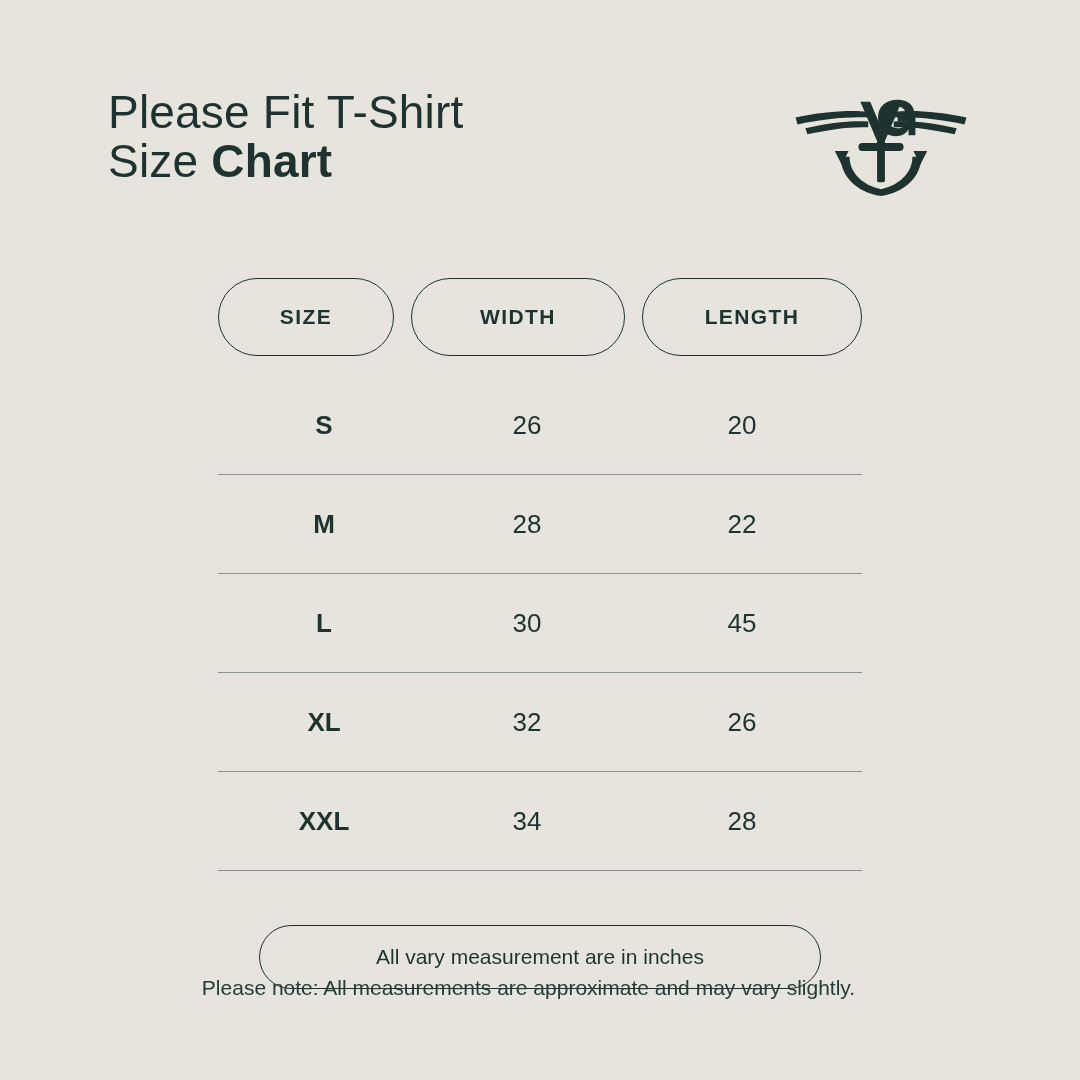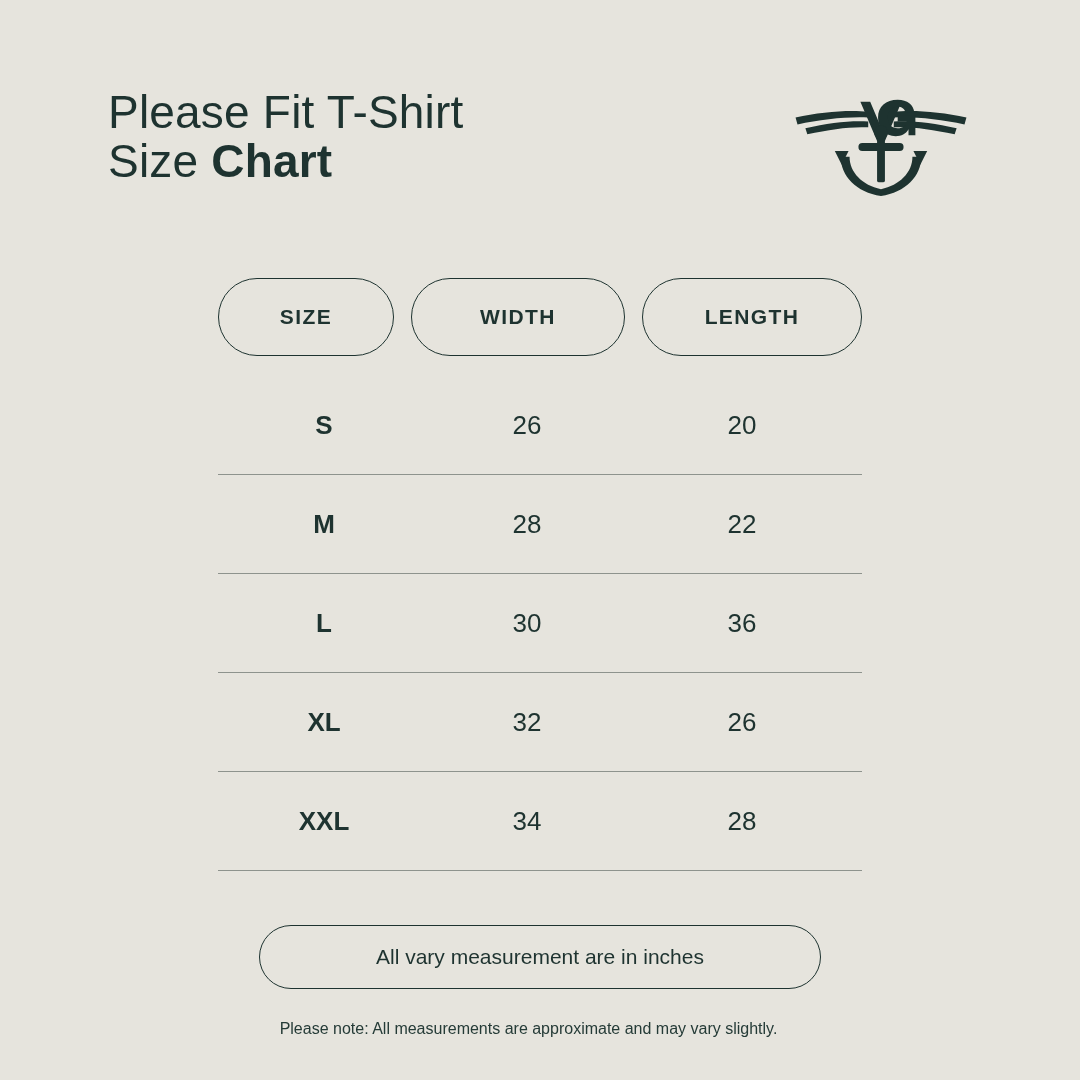--- a/index.html
+++ b/index.html
@@ -120,25 +120,25 @@
     border-radius: 34px;
     display: flex;
     align-items: center;
     justify-content: center;
     font-size: 21px;
     color: #1e3330;
     box-sizing: border-box;
   }
   .disclaimer {
     position: absolute;
-    top: 1020px;
+    top: 976px;
     left: 0;
     width: 1057px;
     text-align: center;
-    font-size: 16px;
+    font-size: 21px;
     color: #253b37;
   }
 </style>
 </head>
 <body>
 
 <div class="page">
 
   <div class="header">
     <div class="title-block">
@@ -191,21 +191,21 @@
         <div class="spacer-mid"></div>
         <div class="cell length">28</div>
         <div class="cell width">22</div>
       </div>
 
       <div class="row">
         <div class="spacer-left"></div>
         <div class="cell size">L</div>
         <div class="spacer-mid"></div>
         <div class="cell length">30</div>
-        <div class="cell width">36</div>
+        <div class="cell width">45</div>
       </div>
 
       <div class="row">
         <div class="spacer-left"></div>
         <div class="cell size">XL</div>
         <div class="spacer-mid"></div>
         <div class="cell length">32</div>
         <div class="cell width">26</div>
       </div>
 

